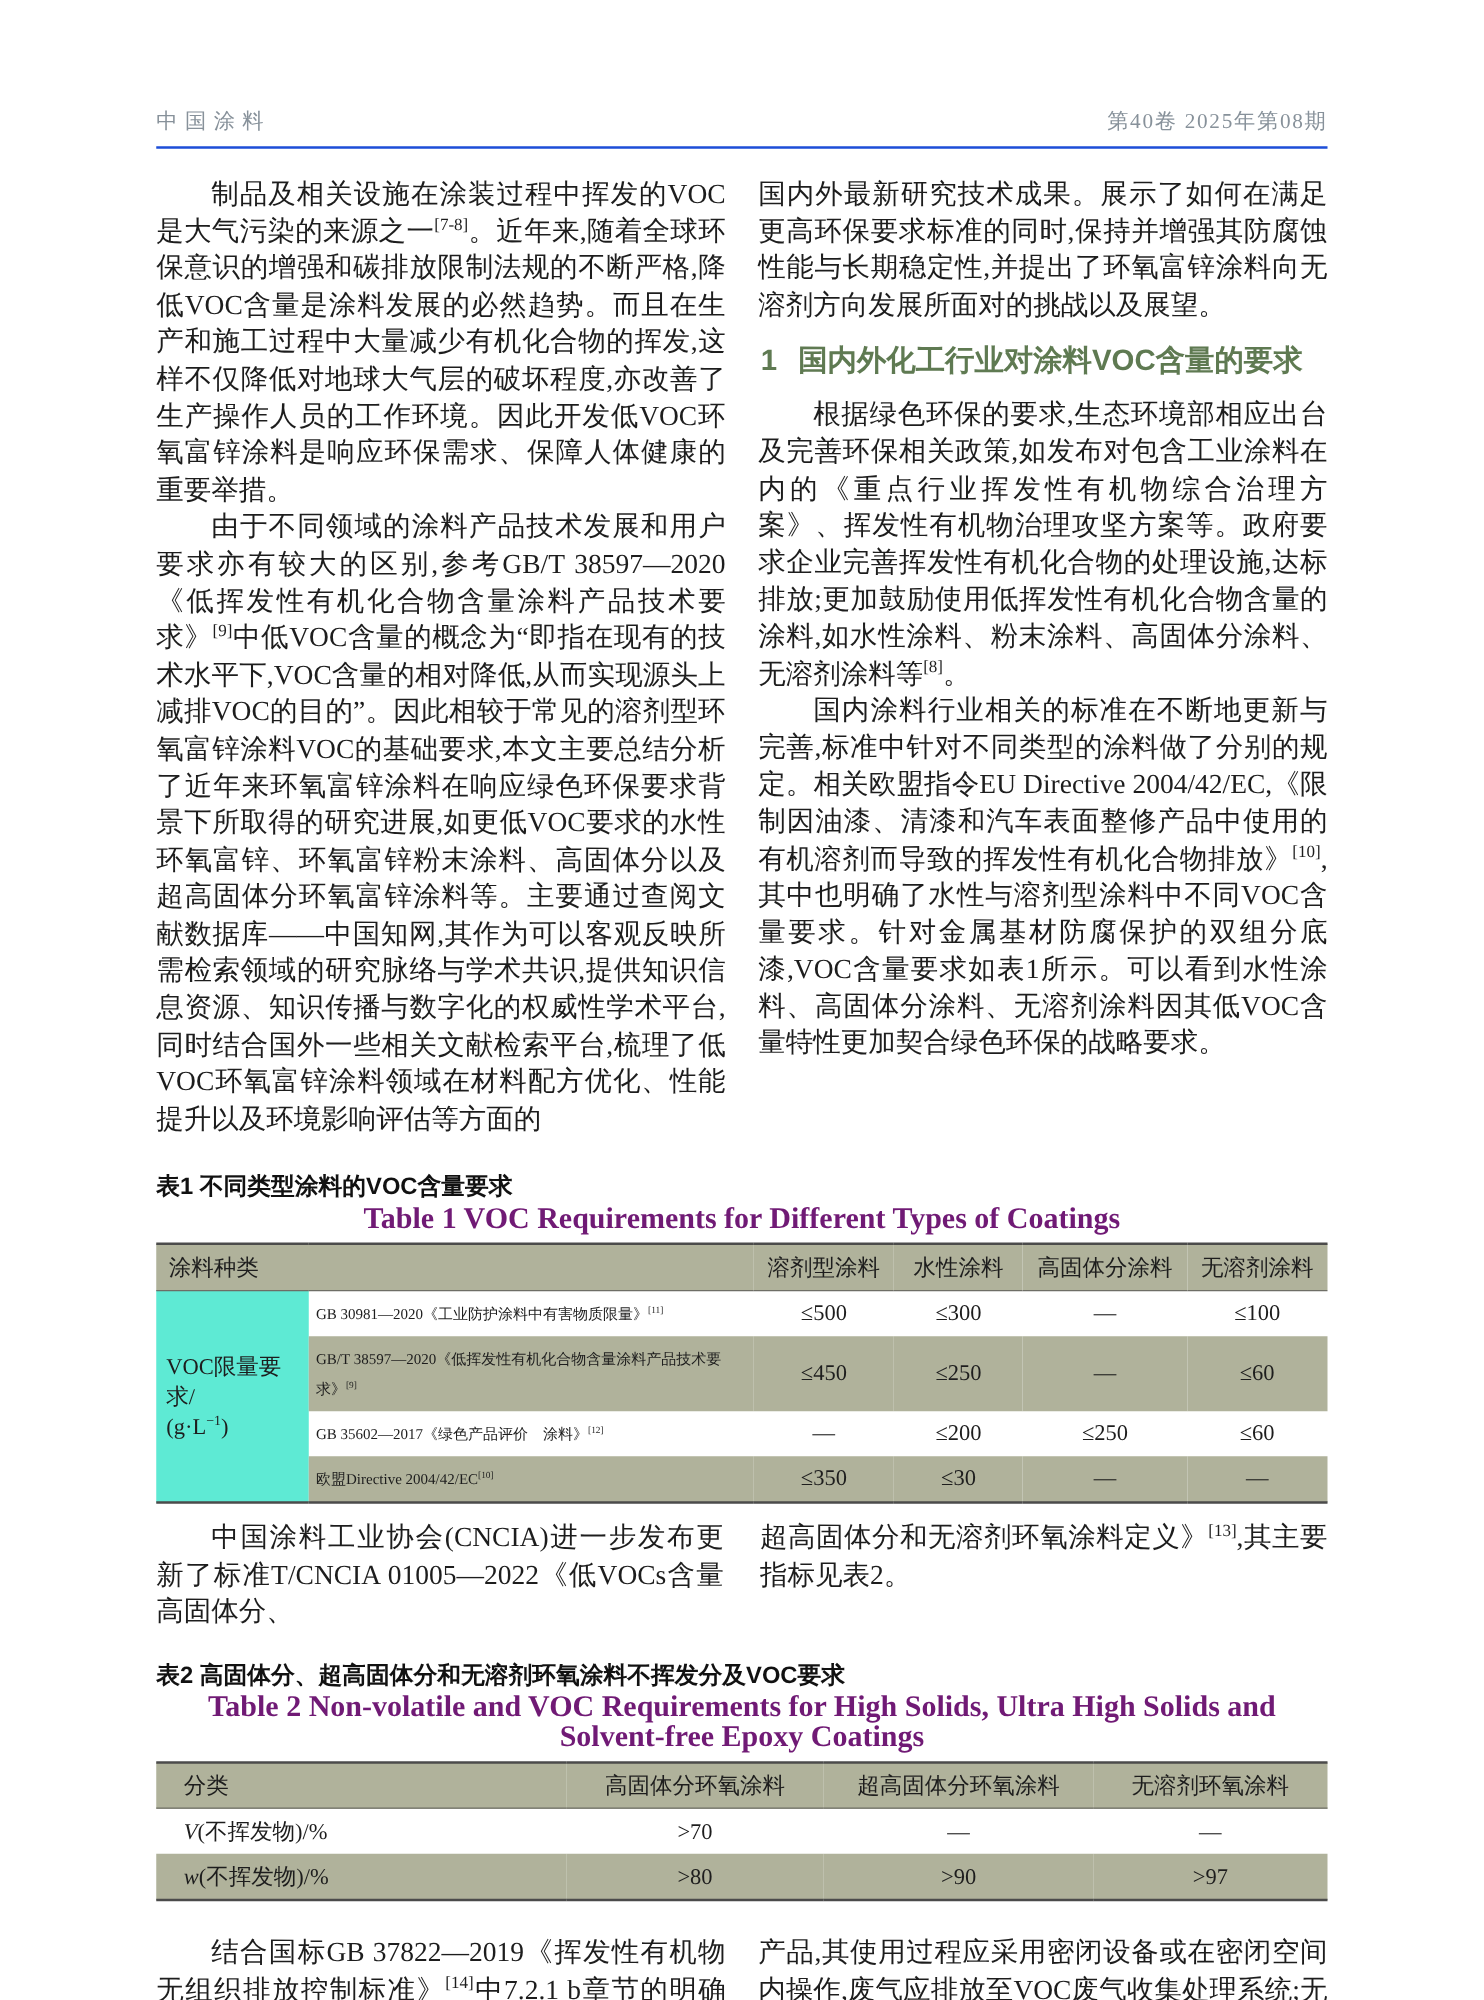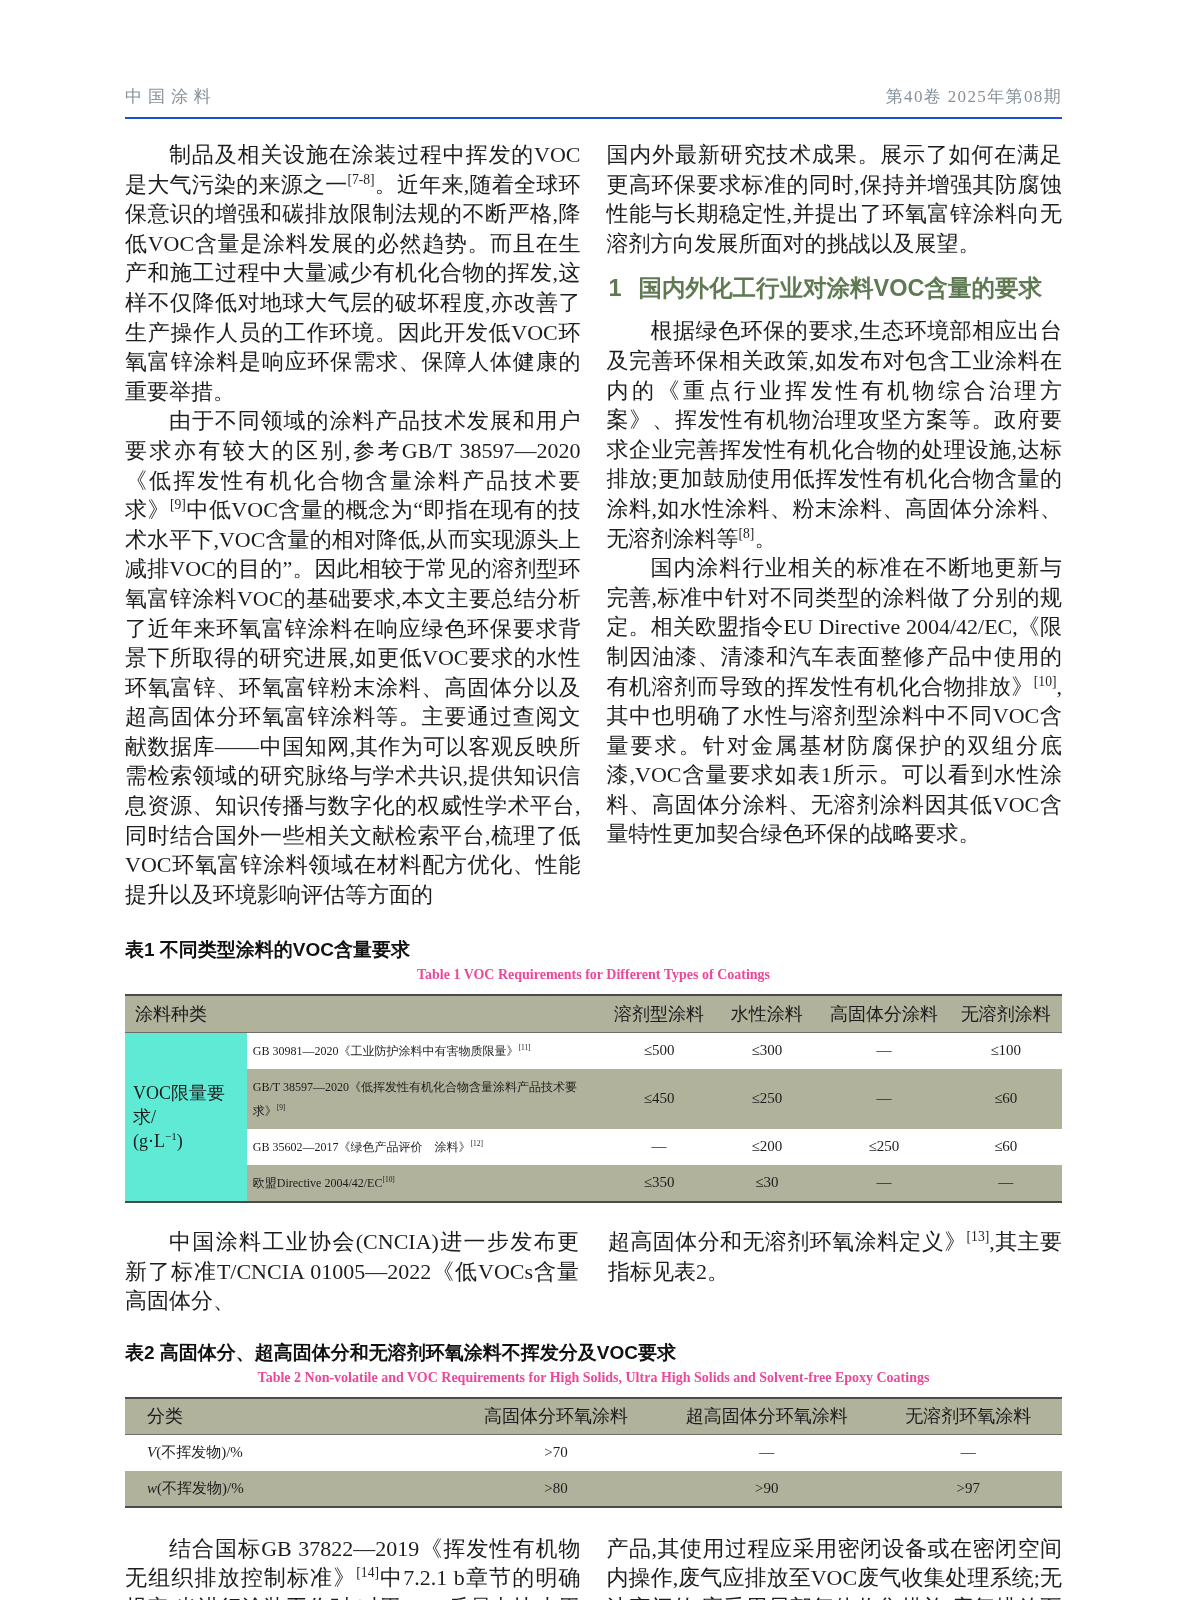--- a/index.html
+++ b/index.html
@@ -38,31 +38,31 @@
   }
   .sect-heading .num { flex:0 0 auto; }
 
   
   .tbl-block { margin-top:28px; }
   .tbl-title-cn {
     font-family:"Liberation Sans","DejaVu Sans",sans-serif;
     font-weight:bold; font-size:19px; color:#111; line-height:26px;
   }
   .tbl-title-en {
-    text-align:center; font-weight:bold; font-size:14px; color:#ec4899;
+    text-align:center; font-weight:bold; font-size:24px; color:#701a75;
     line-height:24px; margin-bottom:7px;
   }
   table { width:100%; border-collapse:collapse; table-layout:fixed; }
   table.rule { border-top:2.5px solid #4b4b4b; border-bottom:2.5px solid #4b4b4b; }
   th, td { font-weight:normal; font-size:18px; color:#1d1d1d; vertical-align:middle; }
   thead th {
     background:var(--shade,#b0b29b); height:37px; padding:4px 6px;
     border-bottom:1px solid #6e6e66;
   }
-  td { padding:6px 6px; text-align:center; font-size:15px; }
+  td { padding:6px 6px; text-align:center; font-size:18px; }
   td.t-left, th.t-left { text-align:left; }
   tr.shaded td.shadeable { background:var(--shade,#b0b29b); }
   td.std { text-align:left; font-size:12px; line-height:24px; }
   td.rowlabel { background:#5eead4; text-align:left; font-size:18px; line-height:24px; padding-left:8px; }
   #table2 th.t-left, #table2 td.t-left { padding-left:22px; }
   #table2 td { height:36px; }
 </style>
 </head>
 <body>
 
@@ -137,21 +137,21 @@
             <td class="std shadeable">欧盟Directive 2004/42/EC<sup>[10]</sup></td>
             <td class="shadeable">≤350</td>
             <td class="shadeable">≤30</td>
             <td class="shadeable">—</td>
             <td class="shadeable">—</td>
           </tr>
         </tbody>
     </table>
   </div>
 
-  <div class="cols" style="margin-top:24px;gap:29px;">
+  <div class="cols" style="margin-top:12px;gap:29px;">
     <div class="col">
       <p class="indent">中国涂料工业协会(CNCIA)进一步发布更新了标准T/CNCIA 01005—2022《低VOCs含量高固体分、</p>
     </div>
     <div class="col">
       <p>超高固体分和无溶剂环氧涂料定义》<sup>[13]</sup>,其主要指标见表2。</p>
     </div>
   </div>
 
   <div class="tbl-block" style="margin-top:24px;">
     <div class="tbl-title-cn">表2   高固体分、超高固体分和无溶剂环氧涂料不挥发分及VOC要求</div>

